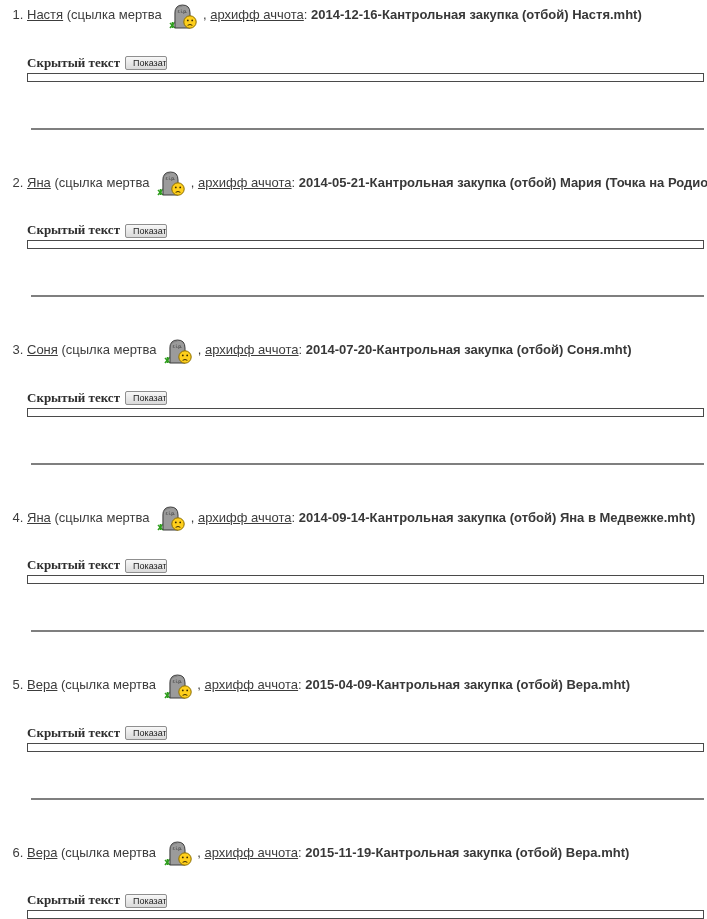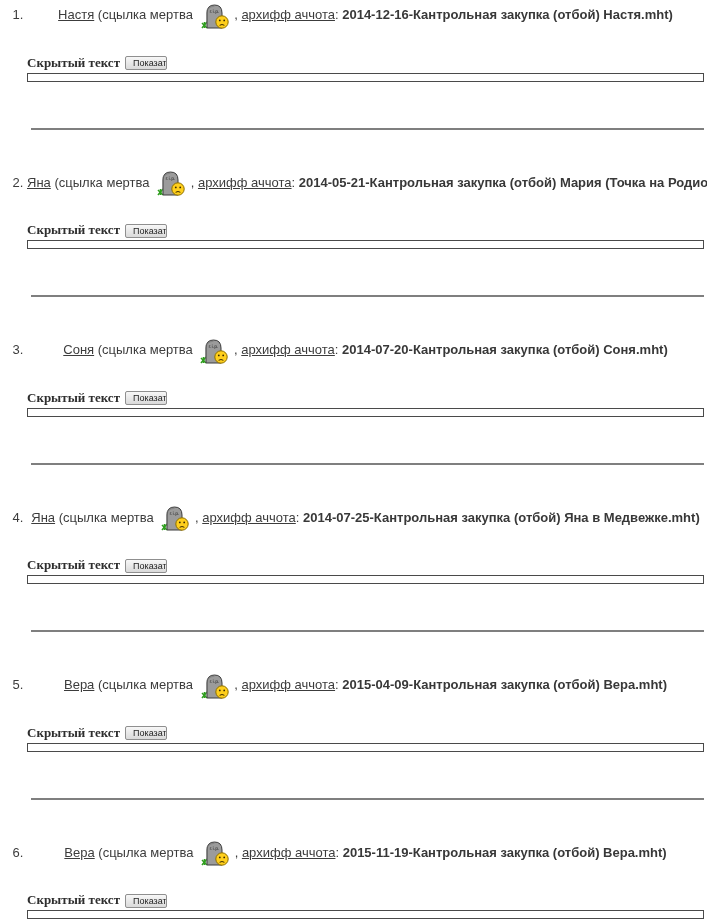--- a/index.html
+++ b/index.html
@@ -19,21 +19,20 @@
     margin: 2px 3px 0 0;
     padding: 0 0 0 27px;
     list-style-position: outside;
   }
   ol.entries > li {
     margin: 0 0 40px 0;
   }
   .entry-header {
     line-height: 26px;
     white-space: nowrap;
-    text-align: center;
   }
   .entry-header a {
     color: inherit;
     text-decoration: underline;
     cursor: pointer;
   }
   .entry-header b {
     color: #383838;
   }
   .emoticon {
@@ -175,21 +174,21 @@
             <path d="M9 25 L4 20"></path>
             <path d="M6.5 25 L6.5 19"></path>
           </g>
           <path d="M9 25 L9 10 Q9 2 16.5 2 Q24 2 24 10 L24 25 Z" fill="#9b9b9b" stroke="#3d3d3d" stroke-width="1"></path>
           <path d="M9 24 L9 10 Q9 3 16.5 3" fill="none" stroke="#707070" stroke-width="1.6" opacity="0.5"></path>
           <text x="16.5" y="9.5" font-size="4.6" text-anchor="middle" fill="#1c1c1c" font-family="DejaVu Sans, sans-serif">r.i.p.</text>
           <circle cx="24" cy="19" r="6.2" fill="#ffcf1c" stroke="#8d6f00" stroke-width="1"></circle>
           <circle cx="21.8" cy="17.4" r="0.9" fill="#3a2a00"></circle>
           <circle cx="26.2" cy="17.4" r="0.9" fill="#3a2a00"></circle>
           <path d="M21.6 22.3 Q24 20.7 26.4 22.3" fill="none" stroke="#3a2a00" stroke-width="1"></path>
-        </svg><span> , </span><a>архифф аччота</a><span>: </span><b>2014-07-25-Кантрольная закупка (отбой) Яна в Медвежке.mht)</b>
+        </svg><span> , </span><a>архифф аччота</a><span>: </span><b>2014-09-14-Кантрольная закупка (отбой) Яна в Медвежке.mht)</b>
     </div>
     <div class="spoiler">
       <div class="spoiler-head">
         <b>Скрытый текст</b><button class="show-btn">Показат</button>
       </div>
       <div class="spoiler-box"></div>
     </div>
     <hr class="entry-sep">
   </li>
 

